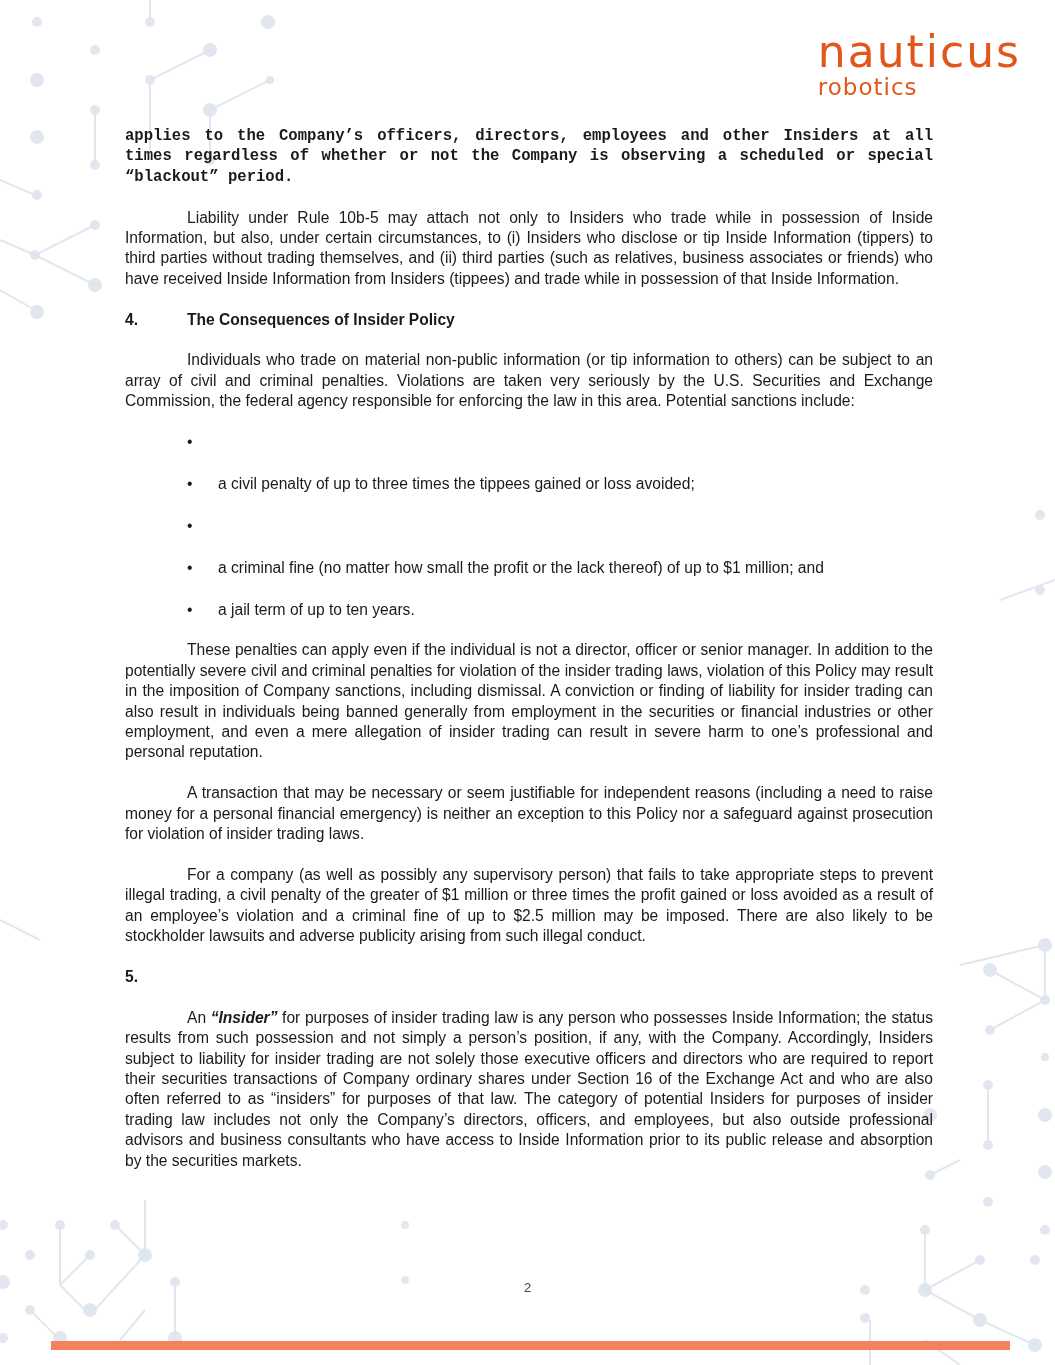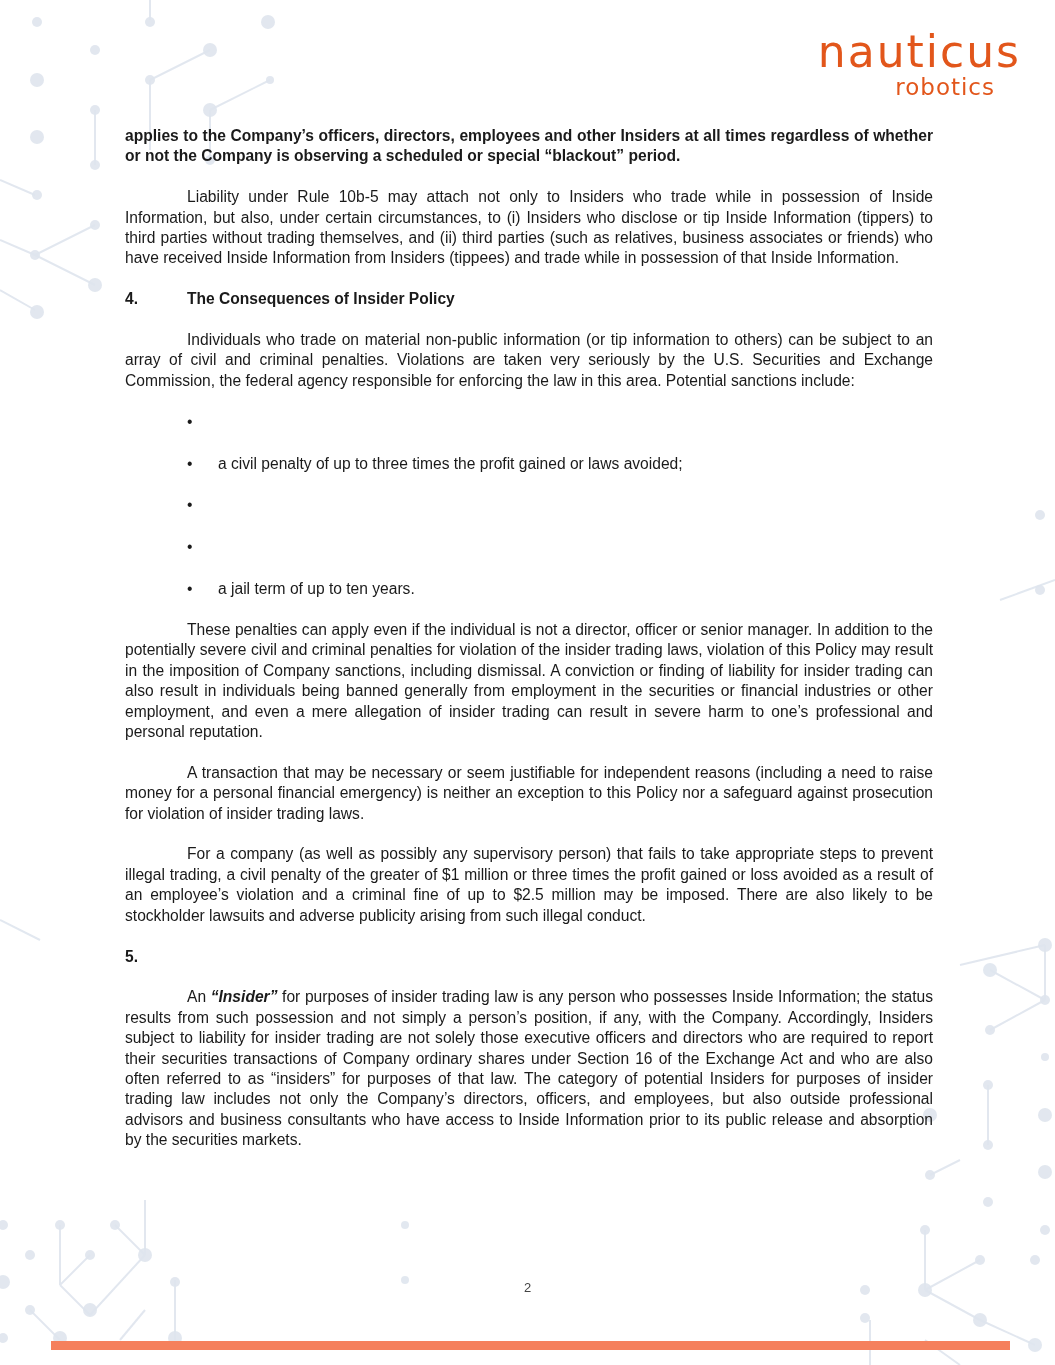--- a/index.html
+++ b/index.html
@@ -5,31 +5,31 @@
     html, body { margin: 0; padding: 0; }
     body {
       width: 1055px; height: 1365px; position: relative; overflow: hidden;
       background: #ffffff;
       font-family: "Liberation Sans", sans-serif;
       color: #1a1a1a;
     }
     #bg { position: absolute; left: 0; top: 0; width: 1055px; height: 1365px; z-index: 0; }
     .logo {
       position: absolute; right: 34px; top: 30px; z-index: 2;
-      color: #e2561b; text-align: right; line-height: 1;
+      color: #e2561b; text-align: left; line-height: 1;
     }
     .logo .brand { font-family: "DejaVu Sans", sans-serif; font-size: 44px; letter-spacing: 2px; font-weight: normal; display:block; }
     .logo .sub { font-family: "DejaVu Sans", sans-serif; font-size: 23px; letter-spacing: 1px; display:block; margin-top: 2px; margin-right: 26px; }
     .content {
       position: absolute; left: 125px; top: 126px; width: 808px; z-index: 2;
       font-size: 15.6px; line-height: 20.4px;
     }
     .content p { margin: 0 0 20.4px 0; text-align: justify; }
     .content p.indent { text-indent: 62px; }
-    .bold { font-weight: bold; }
+    .bold { font-weight: bold; font-family: Liberation Mono, monospace; }
     .heading { display: flex; font-weight: bold; margin: 0 0 20.4px 0; }
     .heading .num { width: 62px; }
     ul.sanctions { list-style: none; margin: 0 0 20.4px 0; padding: 0; }
     ul.sanctions li { display: flex; margin: 0 0 21.5px 62px; }
     ul.sanctions li:last-child { margin-bottom: 0; }
     ul.sanctions li .bullet { width: 31px; }
     .page-number {
       position: absolute; left: 0; width: 1055px; top: 1280px; text-align: center;
       font-size: 13px; color: #444; z-index: 2;
     }
@@ -152,27 +152,28 @@
     <span>The Consequences of Insider Policy</span>
   </div>
   <p class="indent">Individuals who trade on material non-public information (or tip information to others) can be subject to an array of civil and criminal penalties. Violations are taken very seriously by the U.S. Securities and Exchange Commission, the federal agency responsible for enforcing the law in this area. Potential sanctions include:</p>
 
   <ul class="sanctions">
     <li>
         <span class="bullet">•</span>
       </li>
     <li>
         <span class="bullet">•</span>
-        <span>a civil penalty of up to three times the profit gained or laws avoided;</span>
+        <span>a civil penalty of up to three times the tippees gained or loss avoided;</span>
       </li>
     <li>
         <span class="bullet">•</span>
       </li>
     <li>
         <span class="bullet">•</span>
+        <span>a criminal fine (no matter how small the profit or the lack thereof) of up to $1 million; and</span>
       </li>
     <li>
         <span class="bullet">•</span>
         <span>a jail term of up to ten years.</span>
       </li>
   </ul>
 
   <p class="indent">These penalties can apply even if the individual is not a director, officer or senior manager. In addition to the potentially severe civil and criminal penalties for violation of the insider trading laws, violation of this Policy may result in the imposition of Company sanctions, including dismissal. A conviction or finding of liability for insider trading can also result in individuals being banned generally from employment in the securities or financial industries or other employment, and even a mere allegation of insider trading can result in severe harm to one’s professional and personal reputation.</p>
   <p class="indent">A transaction that may be necessary or seem justifiable for independent reasons (including a need to raise money for a personal financial emergency) is neither an exception to this Policy nor a safeguard against prosecution for violation of insider trading laws.</p>
   <p class="indent">For a company (as well as possibly any supervisory person) that fails to take appropriate steps to prevent illegal trading, a civil penalty of the greater of $1 million or three times the profit gained or loss avoided as a result of an employee’s violation and a criminal fine of up to $2.5 million may be imposed. There are also likely to be stockholder lawsuits and adverse publicity arising from such illegal conduct.</p>

